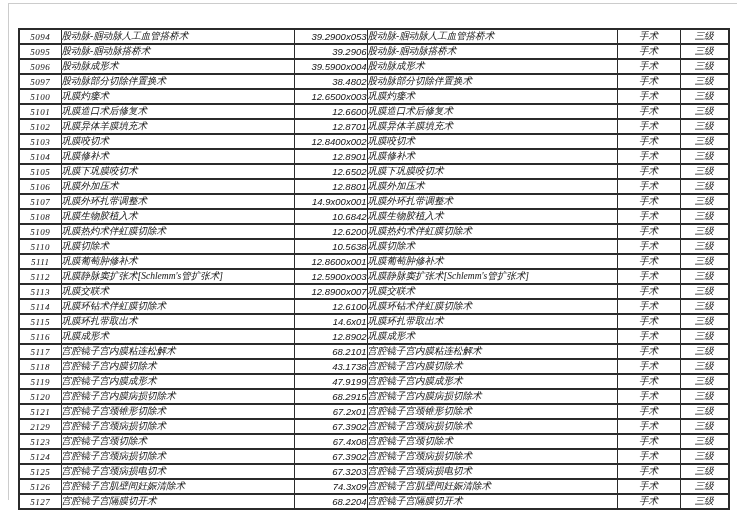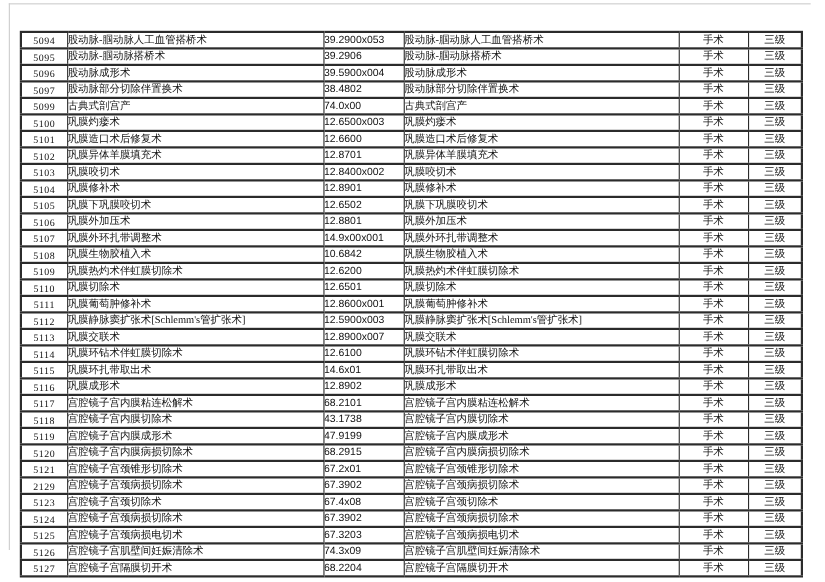--- a/index.html
+++ b/index.html
@@ -9,20 +9,21 @@
     height: 529px;
     background: #ffffff;
     overflow: hidden;
     font-family: "Liberation Serif", serif;
   }
   .page {
     position: relative;
     width: 626px;
     height: 529px;
     background: #ffffff;
+    font-style: italic;
   }
   
   .artifact-v {
     position: absolute;
     left: 8px;
     top: 3px;
     width: 1px;
     height: 497px;
     background: #cccccc;
   }
@@ -61,21 +62,21 @@
     font-family: "Liberation Serif", serif;
     letter-spacing: 0.5px;
   }
   td.c-name, td.c-name2 {
     text-align: left;
     padding-left: 4px;
     font-size: 9.5px;
     font-family: "Liberation Serif", serif;
   }
   td.c-code {
-    text-align: left;
+    text-align: right;
     padding-left: 3px;
     font-size: 9.5px;
     font-family: "Liberation Sans", sans-serif;
     color: #1c1c1c;
   }
   td.c-type, td.c-level {
     text-align: center;
     font-size: 9.5px;
     font-family: "Liberation Serif", serif;
   }
@@ -123,28 +124,20 @@
         </tr>
         <tr>
           <td class="c-id">5097</td>
           <td class="c-name">股动脉部分切除伴置换术</td>
           <td class="c-code">38.4802</td>
           <td class="c-name2">股动脉部分切除伴置换术</td>
           <td class="c-type">手术</td>
           <td class="c-level">三级</td>
         </tr>
         <tr>
-          <td class="c-id">5099</td>
-          <td class="c-name">古典式剖宫产</td>
-          <td class="c-code">74.0x00</td>
-          <td class="c-name2">古典式剖宫产</td>
-          <td class="c-type">手术</td>
-          <td class="c-level">三级</td>
-        </tr>
-        <tr>
           <td class="c-id">5100</td>
           <td class="c-name">巩膜灼瘘术</td>
           <td class="c-code">12.6500x003</td>
           <td class="c-name2">巩膜灼瘘术</td>
           <td class="c-type">手术</td>
           <td class="c-level">三级</td>
         </tr>
         <tr>
           <td class="c-id">5101</td>
           <td class="c-name">巩膜造口术后修复术</td>
@@ -213,21 +206,21 @@
           <td class="c-id">5109</td>
           <td class="c-name">巩膜热灼术伴虹膜切除术</td>
           <td class="c-code">12.6200</td>
           <td class="c-name2">巩膜热灼术伴虹膜切除术</td>
           <td class="c-type">手术</td>
           <td class="c-level">三级</td>
         </tr>
         <tr>
           <td class="c-id">5110</td>
           <td class="c-name">巩膜切除术</td>
-          <td class="c-code">12.6501</td>
+          <td class="c-code">10.5638</td>
           <td class="c-name2">巩膜切除术</td>
           <td class="c-type">手术</td>
           <td class="c-level">三级</td>
         </tr>
         <tr>
           <td class="c-id">5111</td>
           <td class="c-name">巩膜葡萄肿修补术</td>
           <td class="c-code">12.8600x001</td>
           <td class="c-name2">巩膜葡萄肿修补术</td>
           <td class="c-type">手术</td>

